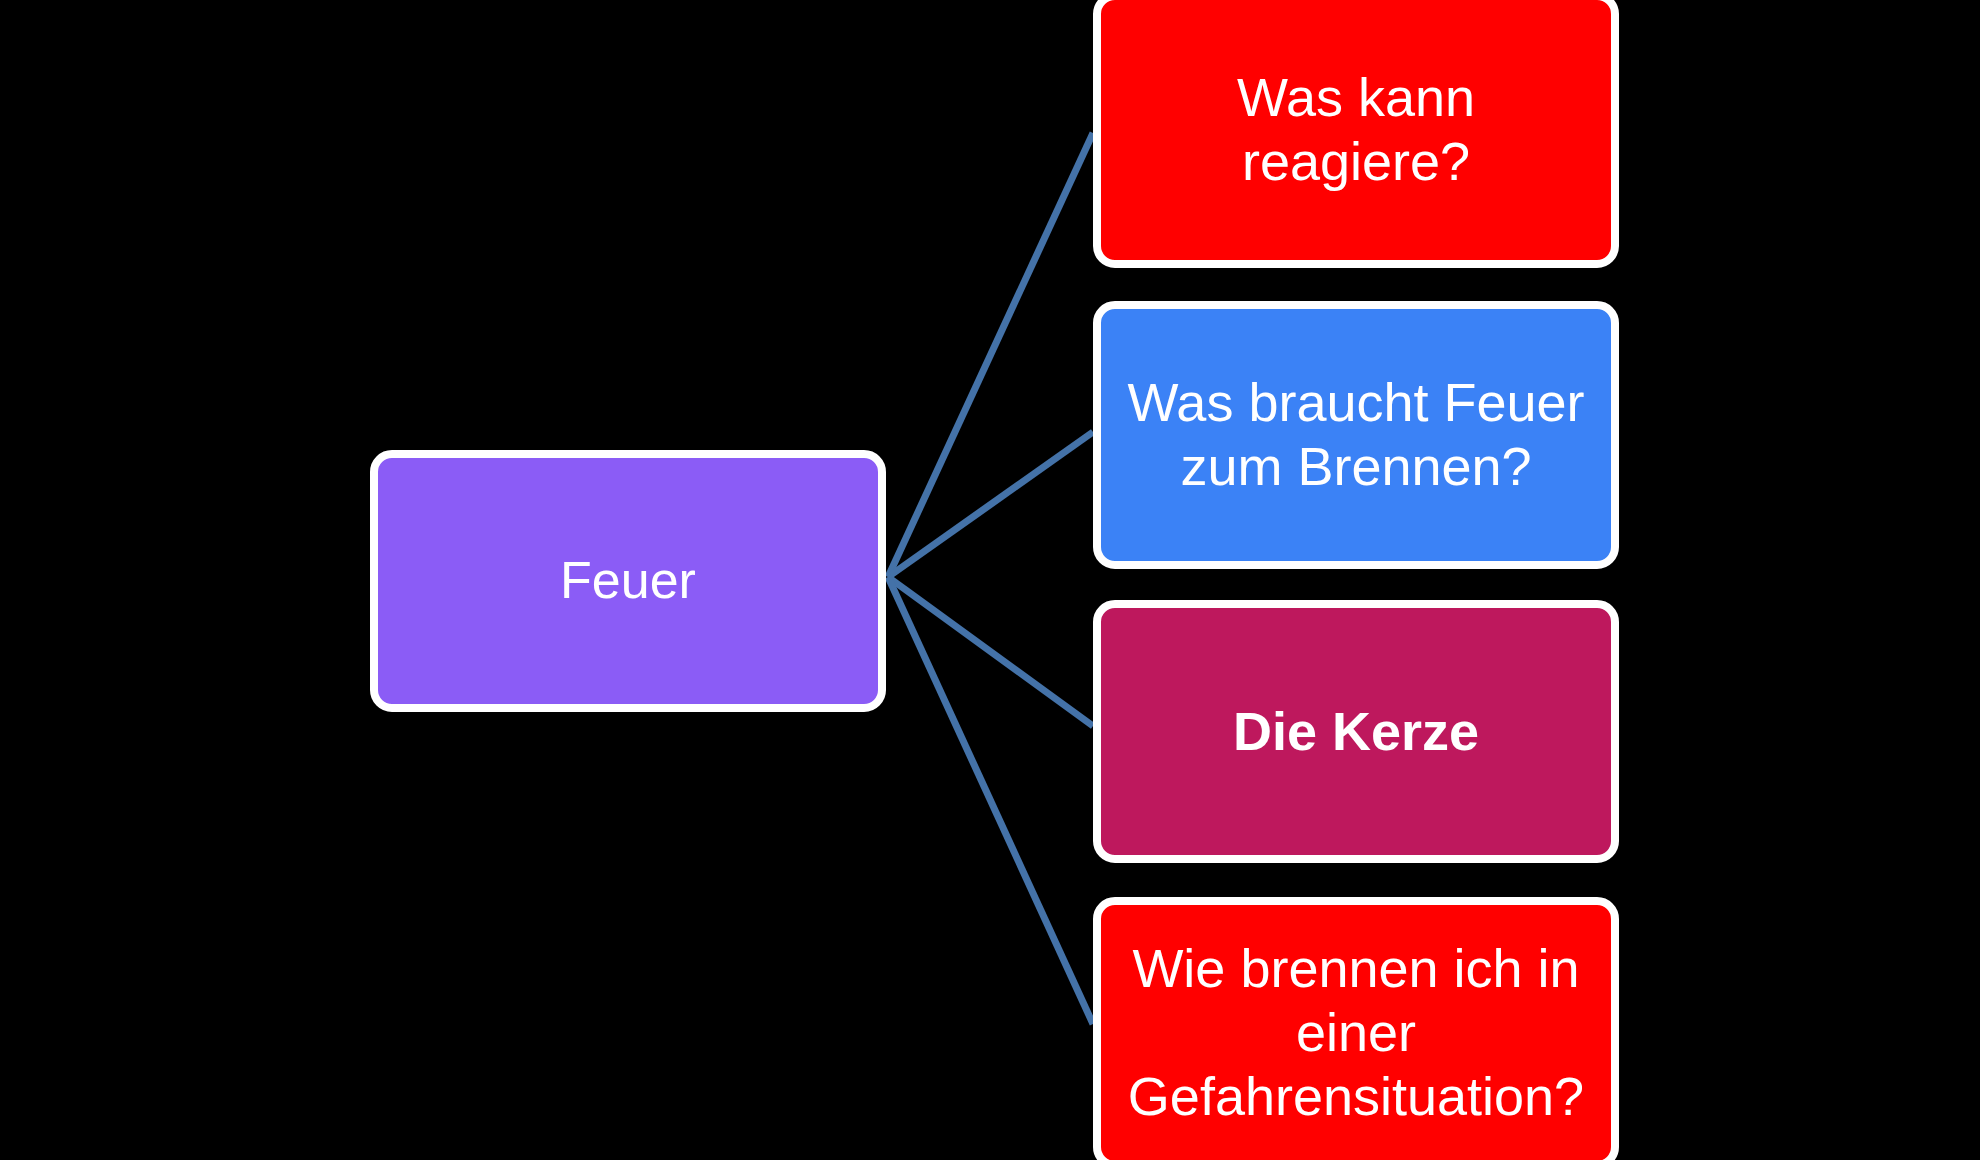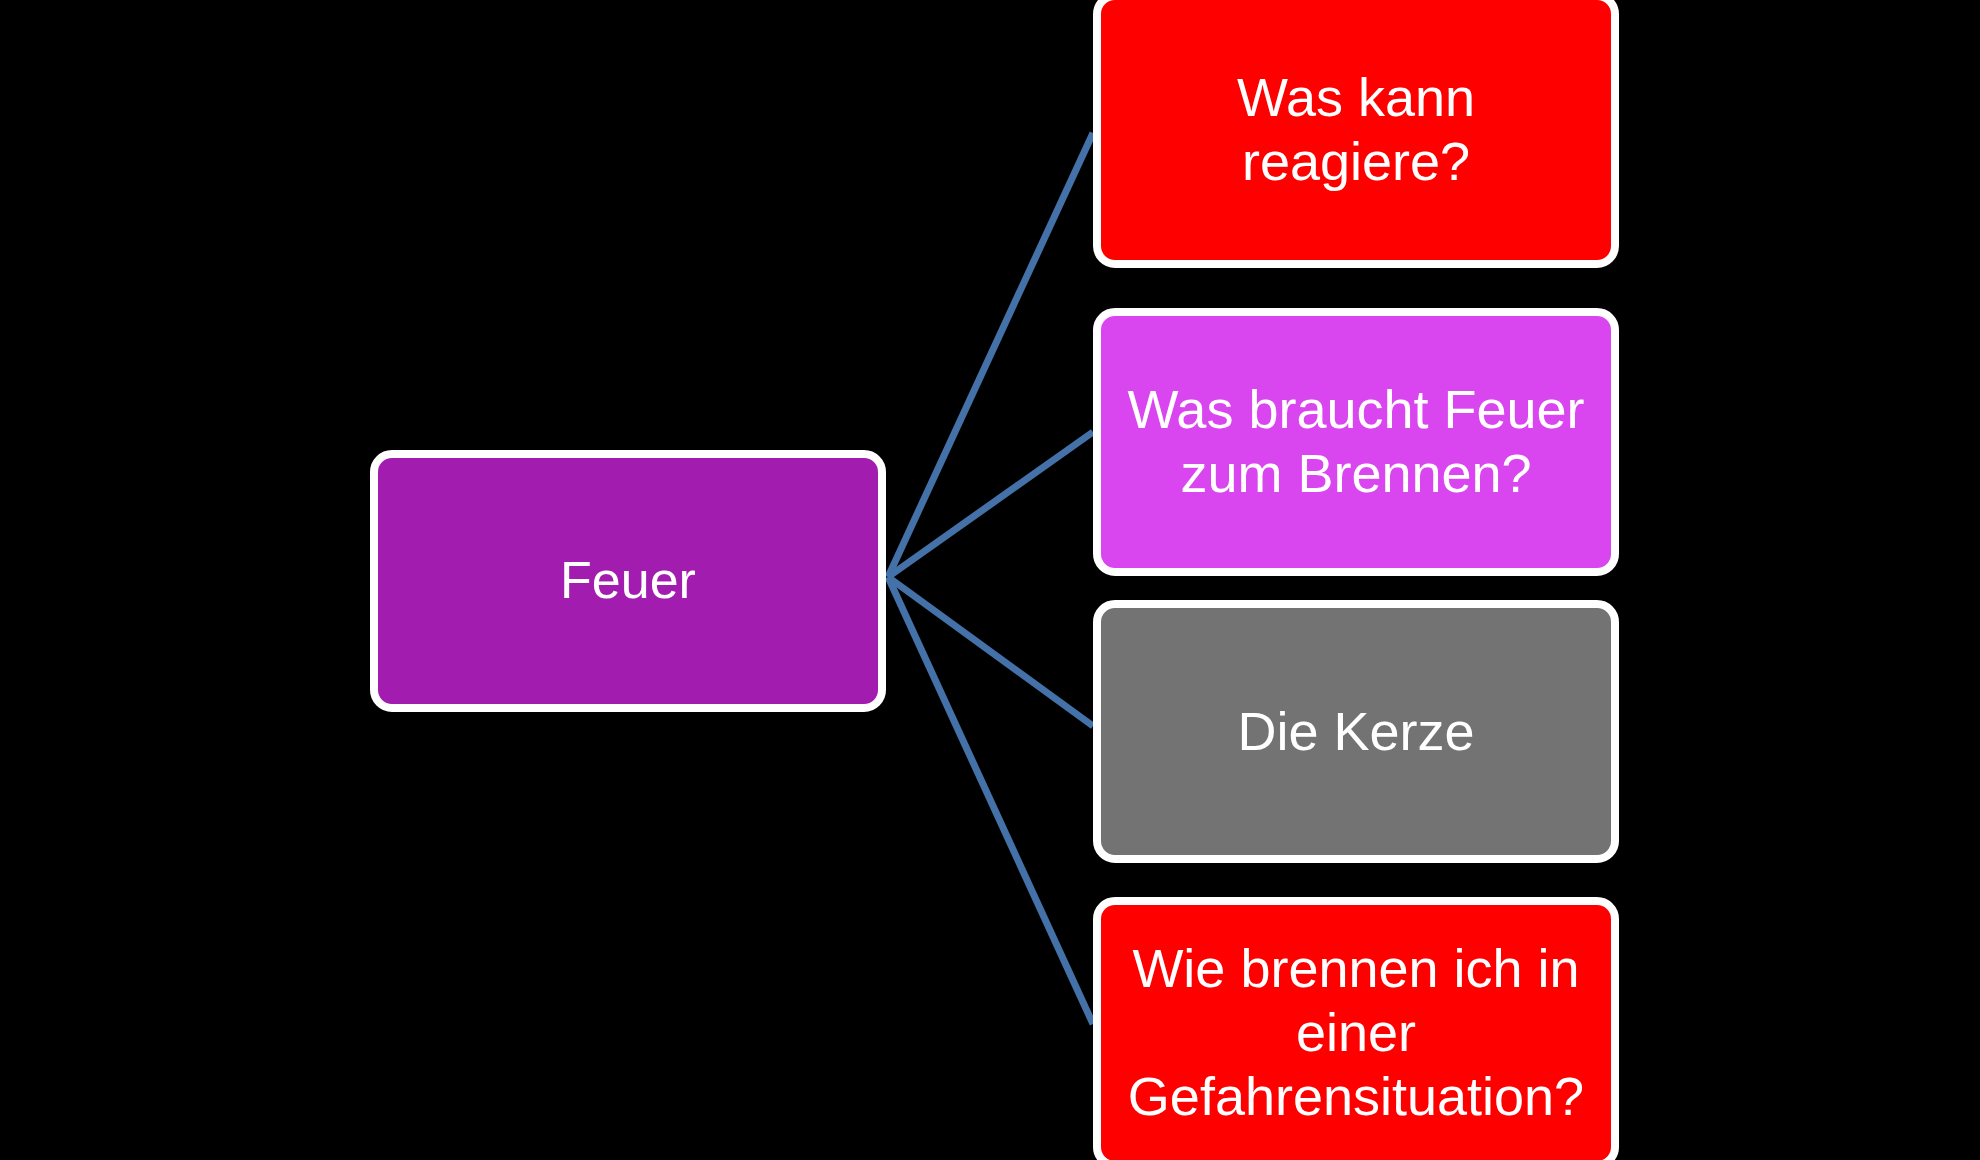--- a/index.html
+++ b/index.html
@@ -87,33 +87,33 @@
 
 <div id="canvas">
 
   <svg id="connector-layer" viewBox="0 0 1980 1160" preserveAspectRatio="none">
     <line class="connector" x1="888" y1="577" x2="1093" y2="133" stroke="#4472A8" stroke-width="7" stroke-linecap="butt"></line>
     <line class="connector" x1="888" y1="577" x2="1093" y2="432" stroke="#4472A8" stroke-width="7" stroke-linecap="butt"></line>
     <line class="connector" x1="888" y1="577" x2="1093" y2="726" stroke="#4472A8" stroke-width="7" stroke-linecap="butt"></line>
     <line class="connector" x1="888" y1="577" x2="1093" y2="1024" stroke="#4472A8" stroke-width="7" stroke-linecap="butt"></line>
   </svg>
 
-  <div class="node" id="node-root" style="background: #a21caf; border-color: rgb(255, 255, 255); color: rgb(255, 255, 255);">
+  <div class="node" id="node-root" style="background: #8b5cf6; border-color: rgb(255, 255, 255); color: rgb(255, 255, 255);">
     <span class="node-label">Feuer</span>
   </div>
 
   <div class="node branch" id="node-branch-0" style="background: rgb(255, 0, 0); border-color: rgb(255, 255, 255); color: rgb(255, 255, 255);">
     <span class="node-label">Was kann reagiere?</span>
   </div>
 
-  <div class="node branch" id="node-branch-1" style="background: #d946ef; border-color: rgb(255, 255, 255); color: rgb(255, 255, 255); margin-top: 7px;">
+  <div class="node branch" id="node-branch-1" style="background: #3b82f6; border-color: rgb(255, 255, 255); color: rgb(255, 255, 255);">
     <span class="node-label">Was braucht Feuer zum Brennen?</span>
   </div>
 
-  <div class="node branch" id="node-branch-2" style="background: #737373; border-color: rgb(255, 255, 255); color: rgb(255, 255, 255);">
+  <div class="node branch" id="node-branch-2" style="background: #be185d; border-color: rgb(255, 255, 255); color: rgb(255, 255, 255); font-weight: bold;">
     <span class="node-label">Die Kerze</span>
   </div>
 
   <div class="node branch" id="node-branch-3" style="background: rgb(255, 0, 0); border-color: rgb(255, 255, 255); color: rgb(255, 255, 255);">
     <span class="node-label">Wie brennen ich in einer Gefahrensituation?</span>
   </div>
 
 </div>
 
 </body></html>

